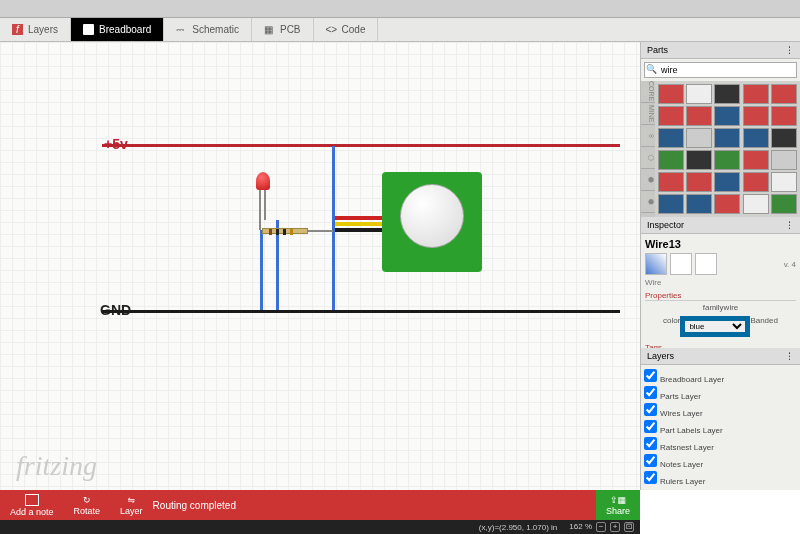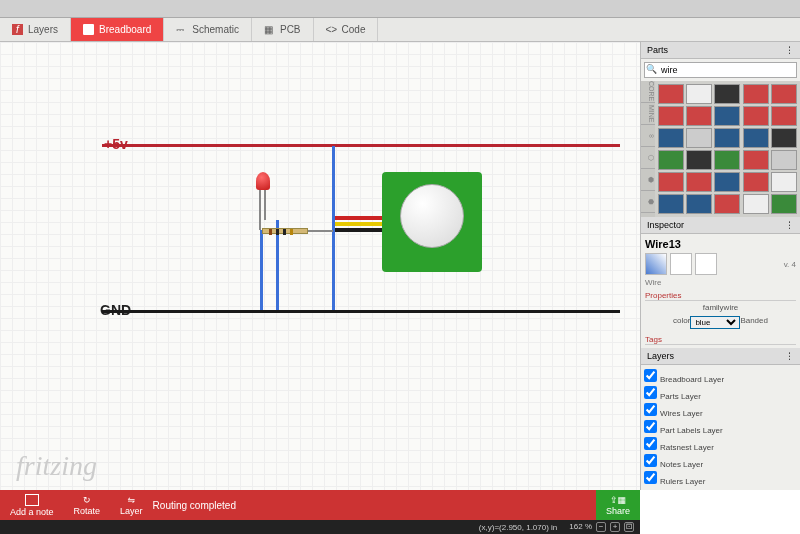--- a/index.html
+++ b/index.html
@@ -1,20 +1,20 @@
 <!DOCTYPE html>
 <html><head>
 <meta charset="utf-8">
 <style>
 *{margin:0;padding:0;box-sizing:border-box;font-family:Arial,sans-serif}
 body{width:800px;height:534px;background:#fff;overflow:hidden;position:relative}
 .titlebar{height:18px;background:#d0d0d0;border-bottom:1px solid #aaa}
 .tabs{height:24px;background:#e8e8e6;display:flex;border-bottom:1px solid #bbb}
 .tab{padding:4px 12px;font-size:10px;display:flex;align-items:center;gap:5px;border-right:1px solid #ccc;color:#555;cursor:pointer}
-.tab.active{background:#ef4444;color:#fff}
+.tab.active{background:#000000;color:#fff}
 .tab .icon{width:11px;height:11px;display:inline-block}
 .main{display:flex;height:448px}
 .canvas{flex:1;background:#fafaf8;background-image:linear-gradient(#eee 1px,transparent 1px),linear-gradient(90deg,#eee 1px,transparent 1px);background-size:12px 12px;position:relative}
 .rail-5v{position:absolute;top:102px;left:102px;right:20px;height:3px;background:#b8252f}
 .rail-gnd{position:absolute;top:268px;left:102px;right:20px;height:3px;background:#1a1a1a}
 .label-5v{position:absolute;top:94px;left:104px;font-size:14px;color:#b8252f;font-weight:bold}
 .label-gnd{position:absolute;top:260px;left:100px;font-size:14px;color:#222;font-weight:bold}
 .wire{position:absolute;background:#3a6fd8;width:3px}
 .w1{left:332px;top:104px;height:164px}
 .w2{left:276px;top:178px;height:90px}
@@ -45,21 +45,21 @@
 .parts-area{display:flex}
 .pg-wrap{flex:1}
 .insp{flex:1;padding:4px;overflow:hidden}
 .insp-title{font-size:11px;font-weight:bold}
 .insp-sub{font-size:8px;color:#777}
 .insp-prev{display:flex;gap:3px;margin:3px 0;align-items:center}
 .pv{width:22px;height:22px;border:1px solid #bbb;background:#fff}
 .pv.main{background:linear-gradient(45deg,#4a7bd0,#fff)}
 .sect{font-size:8px;color:#b83333;margin-top:4px;border-bottom:1px solid #ccc}
 .row{display:flex;justify-content:center;font-size:8px;padding:2px 0;color:#555}
-.row select{font-size:8px;width:50px;border:1px solid #0369a1}
+.row select{font-size:8px;width:70px;border:5px solid #0369a1}
 .layers{padding:3px}
 .layers label{display:block;font-size:8px;color:#444;padding:1px 0}
 .layers input{margin-right:3px}
 .bottom{position:absolute;bottom:14px;left:0;right:160px;height:30px;background:#cc3333;display:flex;align-items:center;color:#fff;font-size:9px}
 .btn{padding:0 10px;display:flex;flex-direction:column;align-items:center;gap:1px;cursor:pointer}
 .btn-icon{width:14px;height:12px;border:1px solid #fff}
 .route-msg{flex:1;text-align:left;font-size:10px}
 .share{background:#2ca02c;height:100%;padding:0 10px;display:flex;flex-direction:column;align-items:center;justify-content:center;gap:1px}
 .status{position:absolute;bottom:0;left:0;right:160px;height:14px;background:#222;color:#ccc;font-size:8px;display:flex;align-items:center;justify-content:flex-end;padding:0 6px;gap:12px}
 .zoom-ctl{display:flex;gap:4px;}

